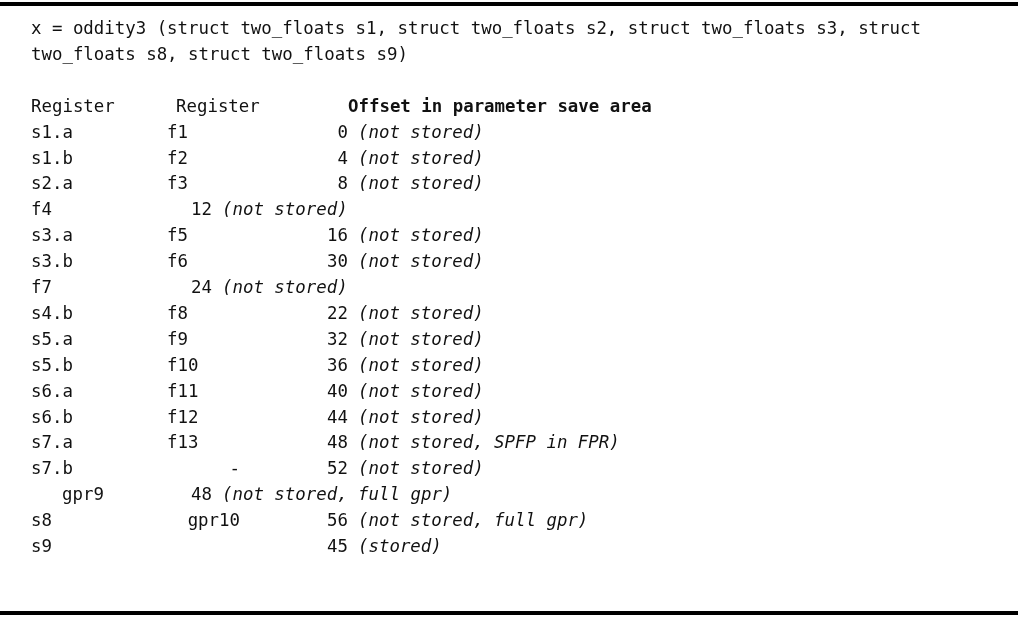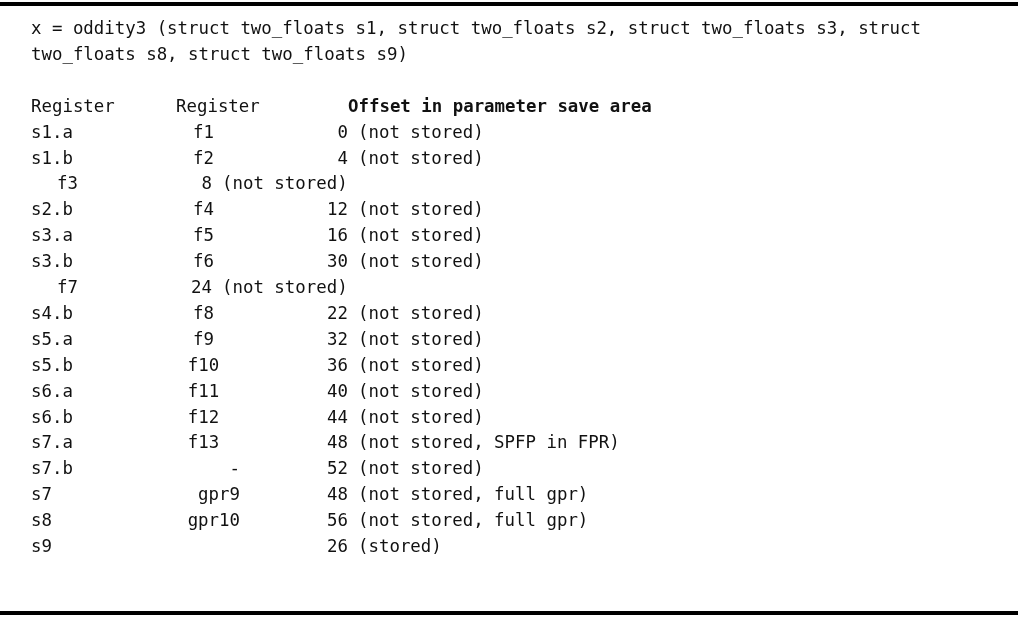--- a/index.html
+++ b/index.html
@@ -71,39 +71,40 @@
     align-items: baseline;
   }
   .col-param {
     width: 136px;
     flex: 0 0 136px;
     text-align: left;
   }
   .col-reg {
     width: 73px;
     flex: 0 0 73px;
-    text-align: center;
+    text-align: left;
   }
   .col-reg.left {
     text-align: right;
     padding-left: 9px;
     box-sizing: border-box;
   }
   .col-gap {
     width: 76px;
     flex: 0 0 76px;
   }
   .col-off {
     width: 32px;
     flex: 0 0 32px;
     text-align: right;
   }
   .col-note {
     flex: 1 1 auto;
     padding-left: 10px;
+    font-style: italic;
   }
   .tbl-head .col-head-offset {
     flex: 1 1 auto;
     padding-left: 0;
     font-weight: bold;
   }
   .tbl-head .col-gap-head {
     width: 108px;
     flex: 0 0 108px;
   }
@@ -129,35 +130,35 @@
       <div class="tbl-head">
         <span class="col-param">Register</span>
         <span class="col-reg left">Register</span>
         <span class="col-gap-head"></span>
         <span class="col-head-offset">Offset in parameter save area</span>
       </div>
 
       <div id="rows-container">
           <div class="tbl-row"><span class="col-param">s1.a</span><span class="col-reg">f1</span><span class="col-gap"></span><span class="col-off">0</span><span class="col-note">(not stored)</span></div>
           <div class="tbl-row"><span class="col-param">s1.b</span><span class="col-reg">f2</span><span class="col-gap"></span><span class="col-off">4</span><span class="col-note">(not stored)</span></div>
-          <div class="tbl-row"><span class="col-reg">f3</span><span class="col-gap"></span><span class="col-off">8</span><span class="col-note">(not stored)</span></div>
-          <div class="tbl-row"><span class="col-param">s2.b</span><span class="col-reg">f4</span><span class="col-gap"></span><span class="col-off">12</span><span class="col-note">(not stored)</span></div>
+          <div class="tbl-row"><span class="col-param">s2.a</span><span class="col-reg">f3</span><span class="col-gap"></span><span class="col-off">8</span><span class="col-note">(not stored)</span></div>
+          <div class="tbl-row"><span class="col-reg">f4</span><span class="col-gap"></span><span class="col-off">12</span><span class="col-note">(not stored)</span></div>
           <div class="tbl-row"><span class="col-param">s3.a</span><span class="col-reg">f5</span><span class="col-gap"></span><span class="col-off">16</span><span class="col-note">(not stored)</span></div>
           <div class="tbl-row"><span class="col-param">s3.b</span><span class="col-reg">f6</span><span class="col-gap"></span><span class="col-off">30</span><span class="col-note">(not stored)</span></div>
           <div class="tbl-row"><span class="col-reg">f7</span><span class="col-gap"></span><span class="col-off">24</span><span class="col-note">(not stored)</span></div>
           <div class="tbl-row"><span class="col-param">s4.b</span><span class="col-reg">f8</span><span class="col-gap"></span><span class="col-off">22</span><span class="col-note">(not stored)</span></div>
           <div class="tbl-row"><span class="col-param">s5.a</span><span class="col-reg">f9</span><span class="col-gap"></span><span class="col-off">32</span><span class="col-note">(not stored)</span></div>
           <div class="tbl-row"><span class="col-param">s5.b</span><span class="col-reg">f10</span><span class="col-gap"></span><span class="col-off">36</span><span class="col-note">(not stored)</span></div>
           <div class="tbl-row"><span class="col-param">s6.a</span><span class="col-reg">f11</span><span class="col-gap"></span><span class="col-off">40</span><span class="col-note">(not stored)</span></div>
           <div class="tbl-row"><span class="col-param">s6.b</span><span class="col-reg">f12</span><span class="col-gap"></span><span class="col-off">44</span><span class="col-note">(not stored)</span></div>
           <div class="tbl-row"><span class="col-param">s7.a</span><span class="col-reg">f13</span><span class="col-gap"></span><span class="col-off">48</span><span class="col-note">(not stored, SPFP in FPR)</span></div>
           <div class="tbl-row"><span class="col-param">s7.b</span><span class="col-reg left">-</span><span class="col-gap"></span><span class="col-off">52</span><span class="col-note">(not stored)</span></div>
-          <div class="tbl-row"><span class="col-param">s7</span><span class="col-reg left">gpr9</span><span class="col-gap"></span><span class="col-off">48</span><span class="col-note">(not stored, full gpr)</span></div>
+          <div class="tbl-row"><span class="col-reg left">gpr9</span><span class="col-gap"></span><span class="col-off">48</span><span class="col-note">(not stored, full gpr)</span></div>
           <div class="tbl-row"><span class="col-param">s8</span><span class="col-reg left">gpr10</span><span class="col-gap"></span><span class="col-off">56</span><span class="col-note">(not stored, full gpr)</span></div>
-          <div class="tbl-row"><span class="col-param">s9</span><span class="col-reg left"></span><span class="col-gap"></span><span class="col-off">26</span><span class="col-note">(stored)</span></div>
+          <div class="tbl-row"><span class="col-param">s9</span><span class="col-reg left"></span><span class="col-gap"></span><span class="col-off">45</span><span class="col-note">(stored)</span></div>
         </div>
 
     </div>
 
   </div>
 
   <div class="rule rule-bottom"></div>
 
 </div>
 

